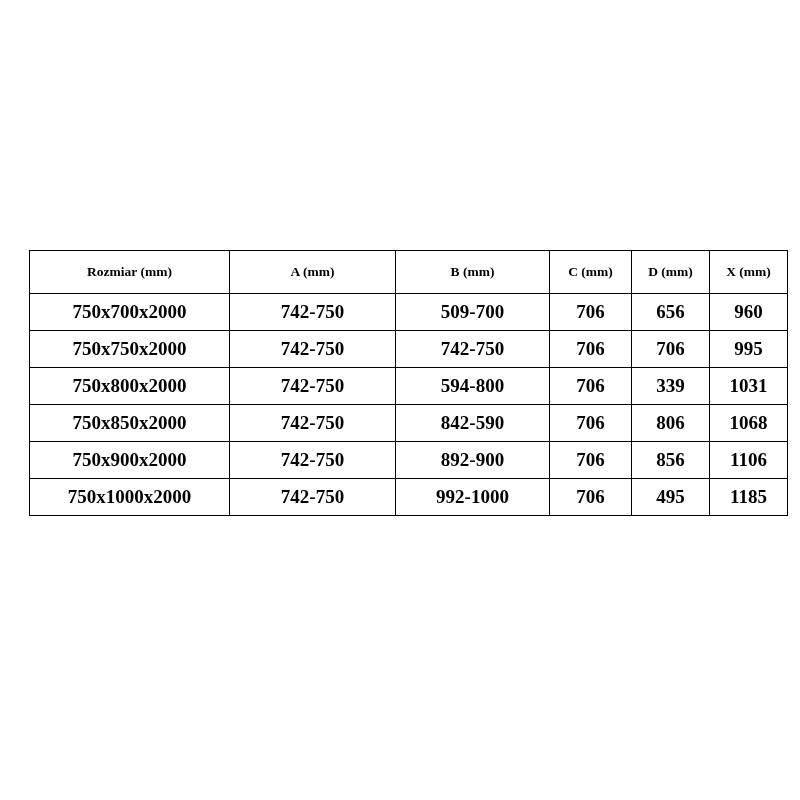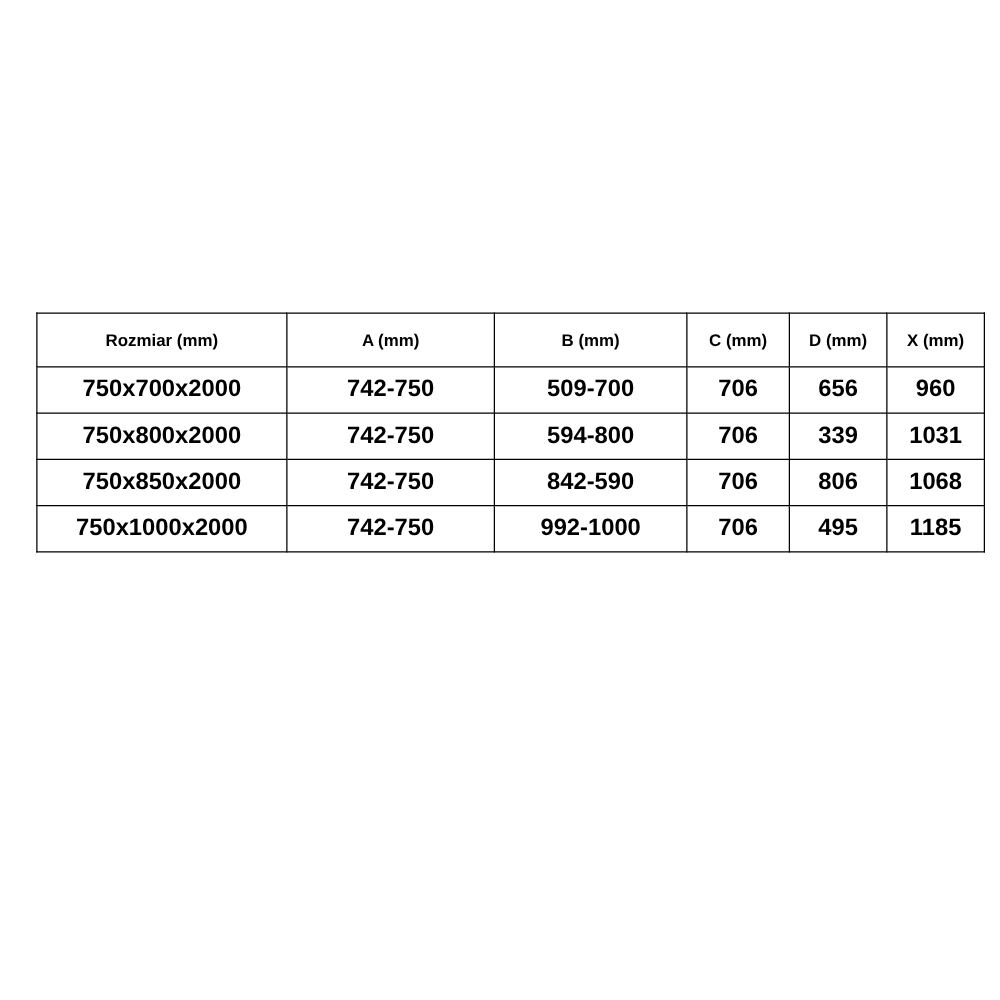--- a/index.html
+++ b/index.html
@@ -12,20 +12,21 @@
     height: 800px;
     font-family: "Liberation Sans", sans-serif;
     position: relative;
     overflow: hidden;
   }
   .table-wrap {
     position: absolute;
     left: 29px;
     top: 250px;
     width: 742px;
+    font-family: Liberation Serif, serif;
   }
   table.size-table {
     border-collapse: collapse;
     width: 742px;
     table-layout: fixed;
   }
   table.size-table td, table.size-table th {
     border: 1px solid #000000;
     text-align: center;
     vertical-align: middle;
@@ -75,36 +76,52 @@
     <tbody>
       <tr>
         <td>750x700x2000</td>
         <td>742-750</td>
         <td>509-700</td>
         <td>706</td>
         <td>656</td>
         <td>960</td>
       </tr>
       <tr>
+        <td>750x750x2000</td>
+        <td>742-750</td>
+        <td>742-750</td>
+        <td>706</td>
+        <td>706</td>
+        <td>995</td>
+      </tr>
+      <tr>
         <td>750x800x2000</td>
         <td>742-750</td>
         <td>594-800</td>
         <td>706</td>
         <td>339</td>
         <td>1031</td>
       </tr>
       <tr>
         <td>750x850x2000</td>
         <td>742-750</td>
         <td>842-590</td>
         <td>706</td>
         <td>806</td>
         <td>1068</td>
       </tr>
       <tr>
+        <td>750x900x2000</td>
+        <td>742-750</td>
+        <td>892-900</td>
+        <td>706</td>
+        <td>856</td>
+        <td>1106</td>
+      </tr>
+      <tr>
         <td>750x1000x2000</td>
         <td>742-750</td>
         <td>992-1000</td>
         <td>706</td>
         <td>495</td>
         <td>1185</td>
       </tr>
     </tbody>
   </table>
 </div>

